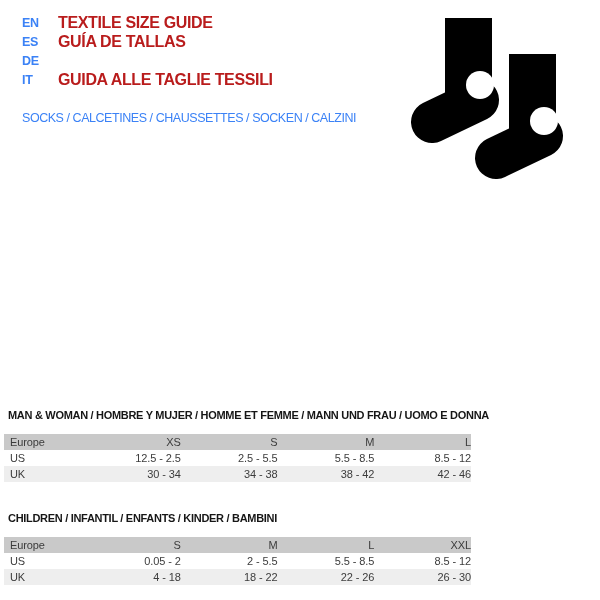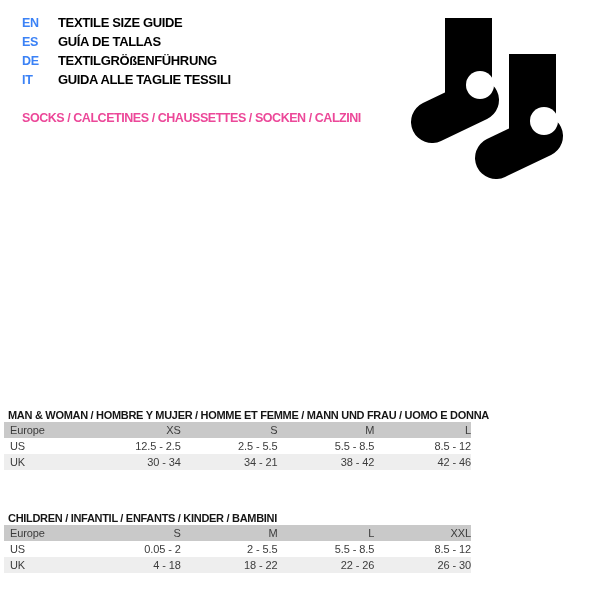--- a/index.html
+++ b/index.html
@@ -14,46 +14,46 @@
   .page { position: absolute; inset: 0; }
 
   
   .lang-block { position: absolute; left: 22px; top: 13px; }
   .lang-row { display: flex; height: 19px; align-items: center; }
   .lang-code {
     width: 36px; font-weight: bold; font-size: 12.5px;
     letter-spacing: -0.3px; color: #3b82f6;
   }
   .lang-label {
-    font-weight: bold; font-size: 13px;
-    letter-spacing: -0.35px; color: #000000; white-space: nowrap; text-align: right;
+    font-weight: bold; font-size: 16px;
+    letter-spacing: -0.35px; color: #b91c1c; white-space: nowrap; text-align: right;
   }
 
   
   .category-heading {
     position: absolute; left: 22px; top: 111px;
-    font-weight: bold; font-size: 12.5px; letter-spacing: -0.45px;
-    color: #ec4899; white-space: nowrap;
+    font-weight: normal; font-size: 12.5px; letter-spacing: -0.45px;
+    color: #3b82f6; white-space: nowrap;
   }
 
   
   .socks-icon { position: absolute; left: 408px; top: 16px; }
 
   
   .table-block { position: absolute; left: 4px; width: 468px; }
   .table-block.first { top: 409px; }
   .table-block.second { top: 512px; }
   .table-title {
     font-weight: bold; font-size: 11px; letter-spacing: -0.3px;
     color: #161616; margin: 0 0 0 4px; height: 13px; line-height: 13px;
     white-space: nowrap;
   }
   .size-table {
     border-collapse: collapse; table-layout: fixed;
-    width: 467px; margin-top: 0;
+    width: 467px; margin-top: 12px;
   }
   .size-table th, .size-table td {
     height: 16px; line-height: 16px; padding: 0;
     font-size: 11px; font-weight: normal; color: #3c3c3c;
     text-align: right; letter-spacing: -0.1px;
     white-space: nowrap; overflow: hidden;
   }
   .size-table .col-region {
     width: 74px; text-align: left; padding-left: 6px;
   }
@@ -69,21 +69,20 @@
     <div class="lang-row">
       <span class="lang-code">EN</span>
       <span class="lang-label">TEXTILE SIZE GUIDE</span>
     </div>
     <div class="lang-row">
       <span class="lang-code">ES</span>
       <span class="lang-label">GUÍA DE TALLAS</span>
     </div>
     <div class="lang-row">
       <span class="lang-code">DE</span>
-      <span class="lang-label">TEXTILGRÖßENFÜHRUNG</span>
     </div>
     <div class="lang-row">
       <span class="lang-code">IT</span>
       <span class="lang-label">GUIDA ALLE TAGLIE TESSILI</span>
     </div>
   </div>
 
   <div class="category-heading">SOCKS / CALCETINES / CHAUSSETTES / SOCKEN / CALZINI</div>
 
   <svg class="socks-icon" width="160" height="180" viewBox="0 0 160 180" aria-hidden="true">
@@ -115,21 +114,21 @@
         <tr>
           <td class="col-region">US</td>
           <td>12.5 - 2.5</td>
           <td>2.5 - 5.5</td>
           <td>5.5 - 8.5</td>
           <td>8.5 - 12</td>
         </tr>
         <tr class="alt">
           <td class="col-region">UK</td>
           <td>30 - 34</td>
-          <td>34 - 21</td>
+          <td>34 - 38</td>
           <td>38 - 42</td>
           <td>42 - 46</td>
         </tr>
       </tbody>
     </table>
   </section>
 
   <section class="table-block second">
     <div class="table-title">CHILDREN / INFANTIL / ENFANTS / KINDER / BAMBINI</div>
     <table class="size-table">

